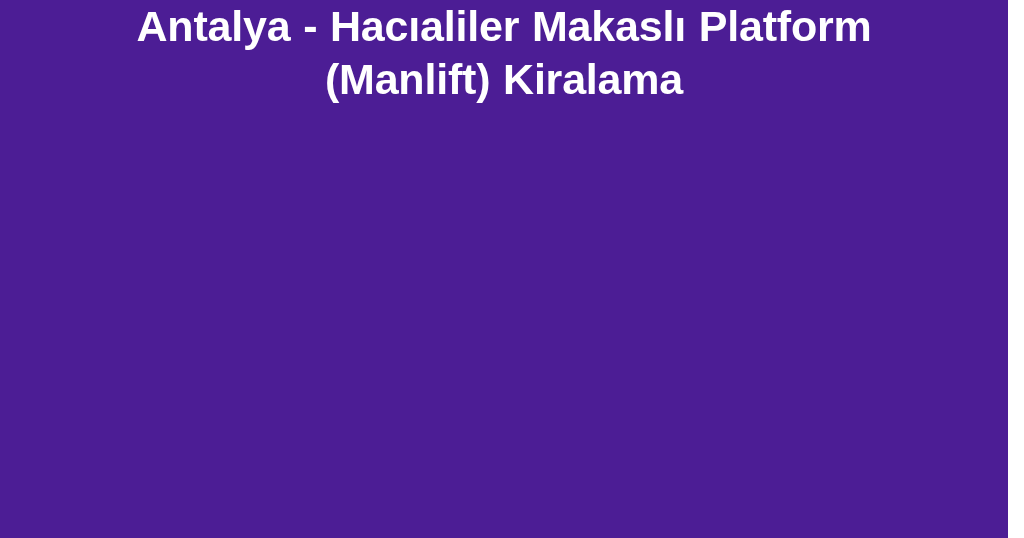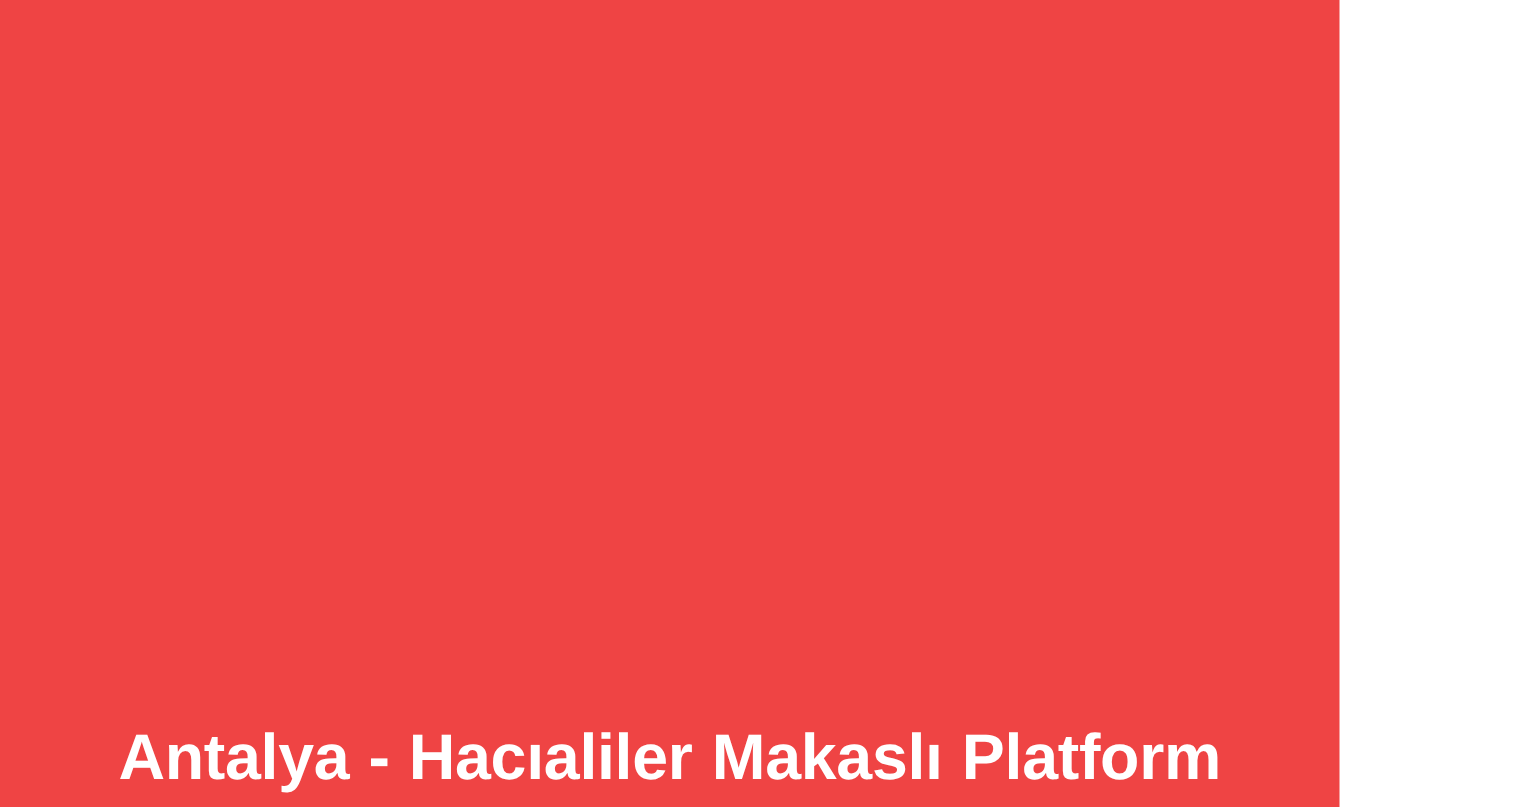--- a/index.html
+++ b/index.html
@@ -12,25 +12,25 @@
     width: 1024px;
     height: 538px;
     overflow: hidden;
     font-family: "Liberation Sans", "DejaVu Sans", sans-serif;
   }
 
   
   .share-card {
     position: relative;
     box-sizing: border-box;
-    width: 893px;
+    width: 1008px;
     height: 538px;
-    background-color: #ef4444;
+    background-color: #4c1d95;
     display: flex;
-    align-items: flex-end;
+    align-items: flex-start;
     justify-content: center;
     overflow: hidden;
   }
 
   
   .headline-block {
     width: 880px;
     margin: 0;
     padding: 0 0 6px 0;   
     text-align: center;
@@ -56,17 +56,18 @@
 </style>
 </head>
 <body>
 
 <div class="share-card">
 
   <div class="headline-block">
 
     <h1 class="headline">
       <span class="headline-line">Antalya - Hacıaliler Makaslı Platform</span>
+      <span class="headline-line">(Manlift) Kiralama</span>
     </h1>
 
   </div>
 
 </div>
 
 </body></html>

